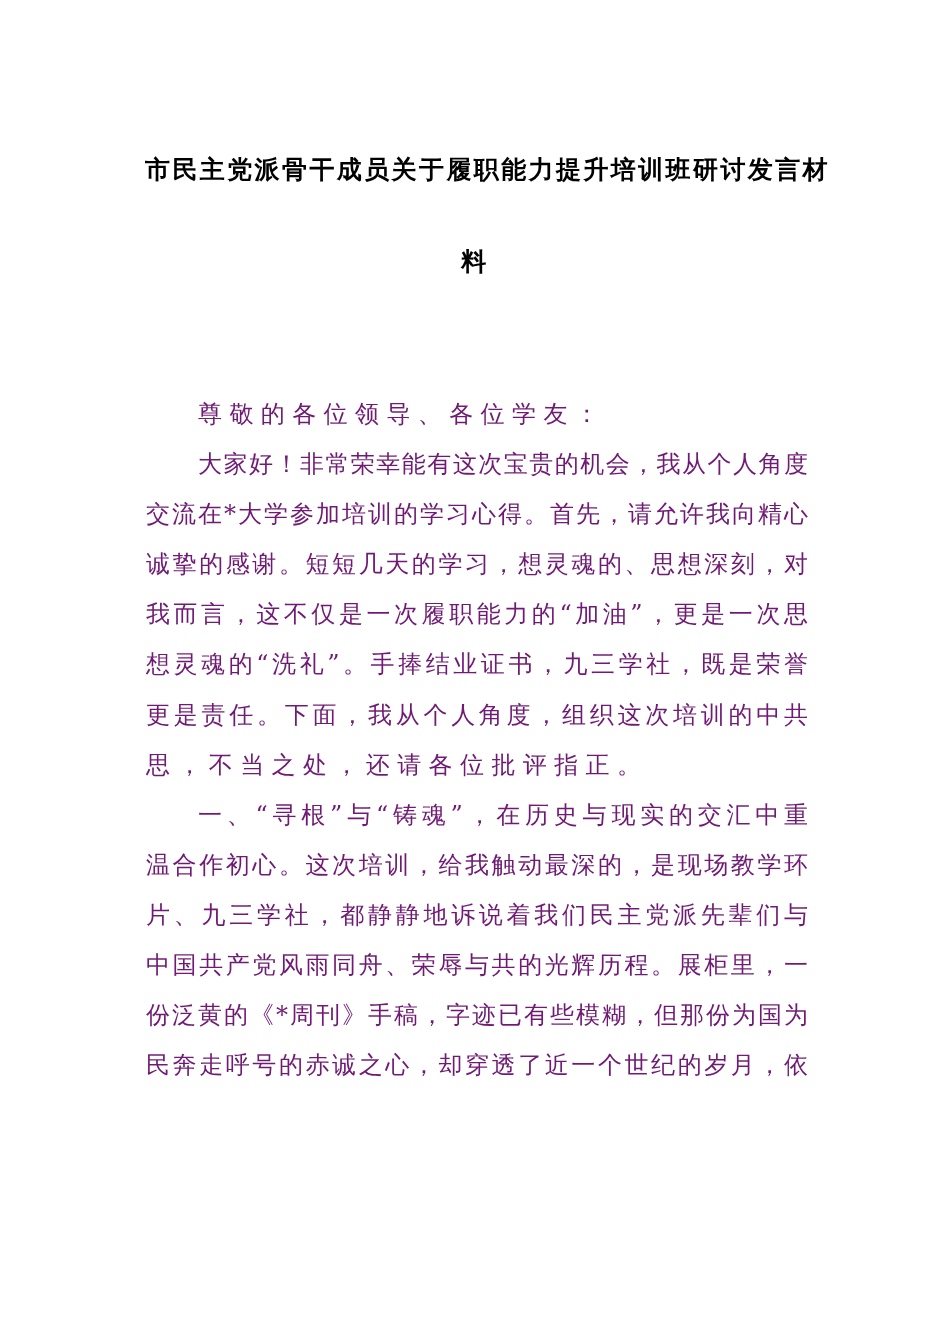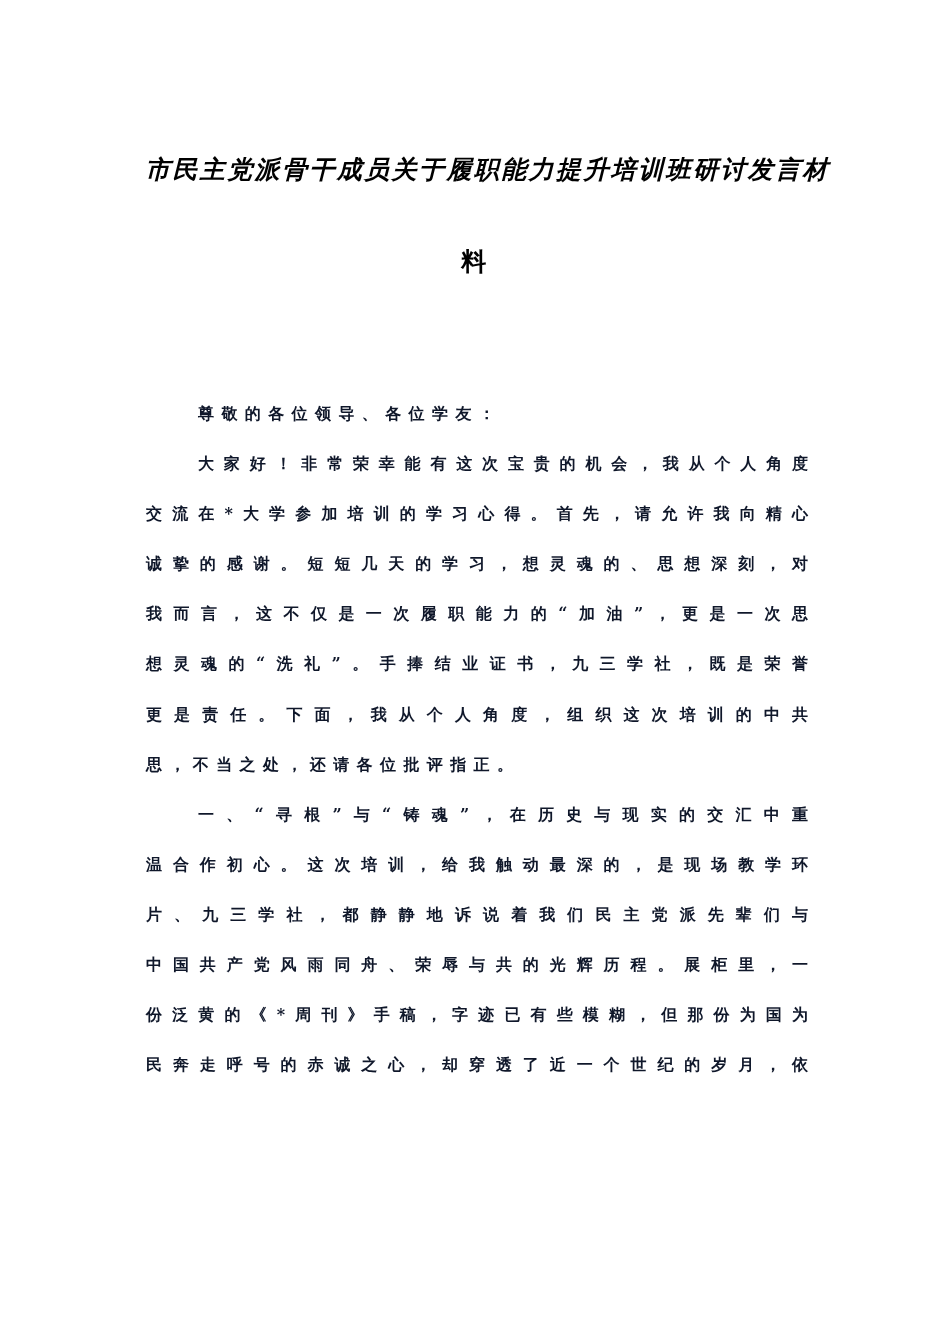--- a/index.html
+++ b/index.html
@@ -27,32 +27,31 @@
       left: 140px;
       width: 670px;
       text-align: center;
       font-family: "DejaVu Sans", sans-serif;
       font-weight: bold;
       font-size: 25px;
       letter-spacing: 2.4px;
       color: #000000;
       white-space: nowrap;
     }
-    .title.l1 { top: 153px; left: 145px; text-align: center; font-style: italic; }
+    .title.l1 { top: 153px; left: 145px; text-align: center; }
     .title.l2 { top: 245px; }
     .body {
       position: absolute;
       left: 146px;
       top: 389px;
       width: 662px;
       font-family: "DejaVu Serif", serif;
-      font-size: 16px;
+      font-size: 24px;
       line-height: 50.1px;
-      color: #0f172a;
-      font-weight: bold;
+      color: #701a75;
     }
     .line {
       display: block;
       white-space: nowrap;
       letter-spacing: 7.4px;
       height: 50.1px;
     }
     .line.indent { padding-left: 52px; }
     .line.justify {
       text-align: justify;

